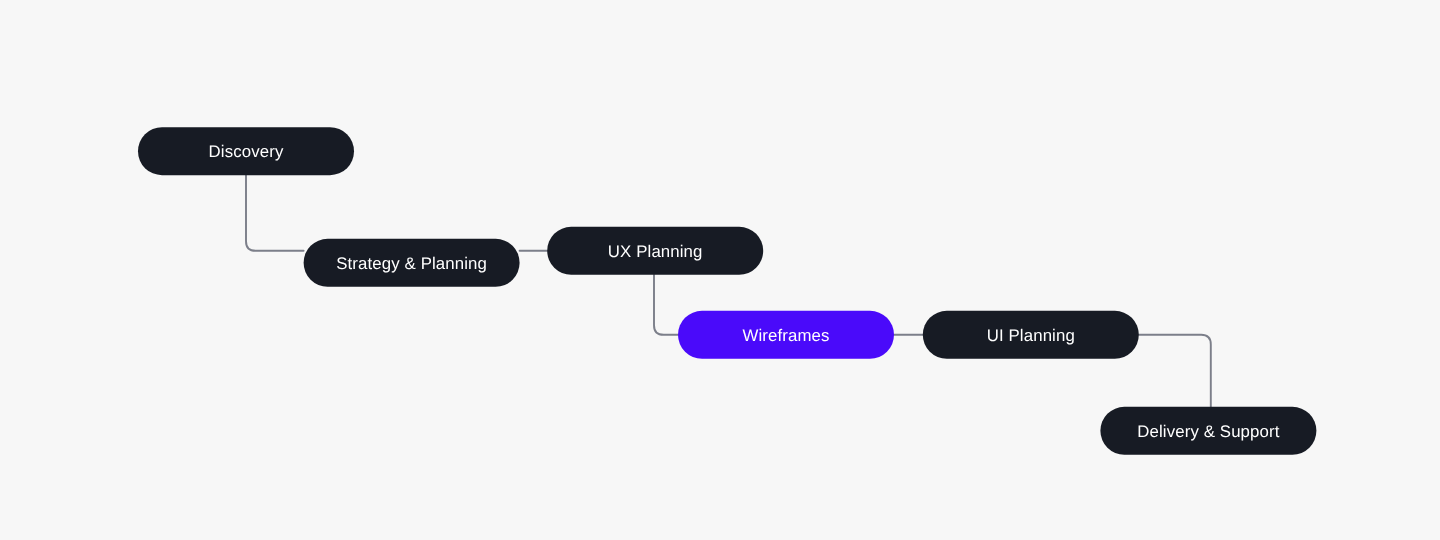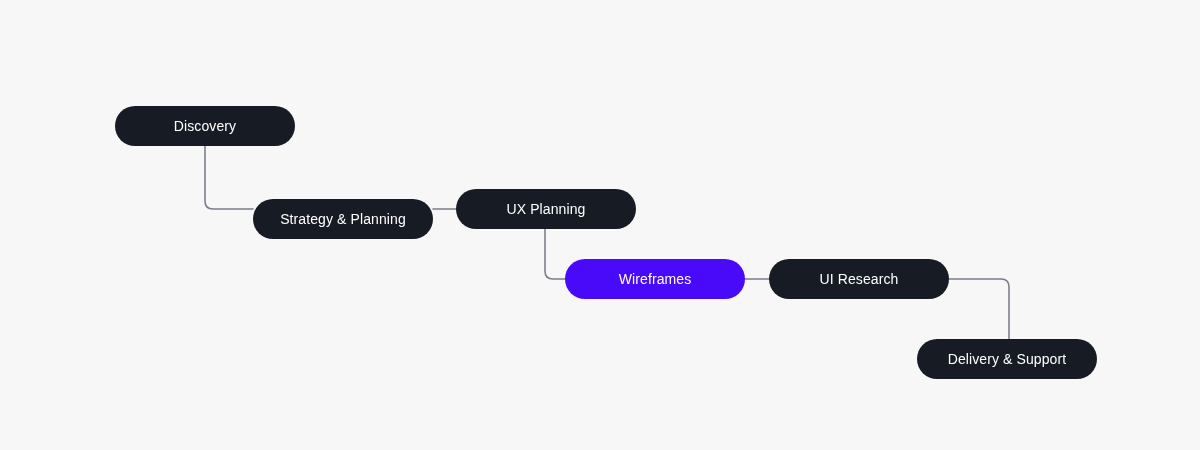--- a/index.html
+++ b/index.html
@@ -78,20 +78,20 @@
       <div class="node node--dark" style="left: 253px; top: 199px; width: 180px;">
         <span class="node-label">Strategy &amp; Planning</span>
       </div>
       <div class="node node--dark" style="left: 456px; top: 189px; width: 180px;">
         <span class="node-label">UX Planning</span>
       </div>
       <div class="node node--accent" style="left: 565px; top: 259px; width: 180px;">
         <span class="node-label">Wireframes</span>
       </div>
       <div class="node node--dark" style="left: 769px; top: 259px; width: 180px;">
-        <span class="node-label">UI Research</span>
+        <span class="node-label">UI Planning</span>
       </div>
       <div class="node node--dark" style="left: 917px; top: 339px; width: 180px;">
         <span class="node-label">Delivery &amp; Support</span>
       </div>
     </div>
 
 </div>
 
 </body></html>

